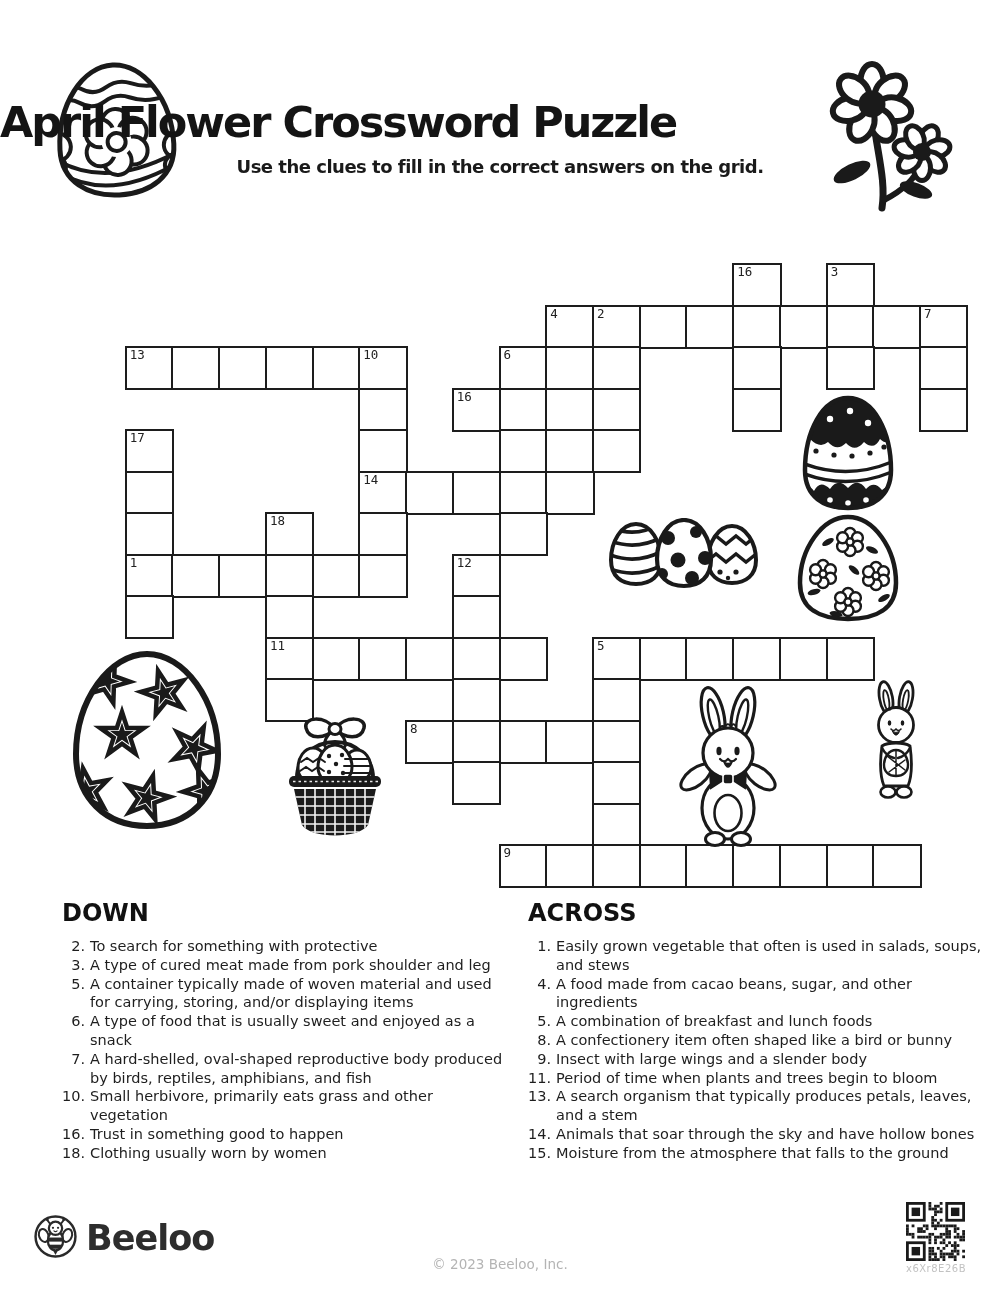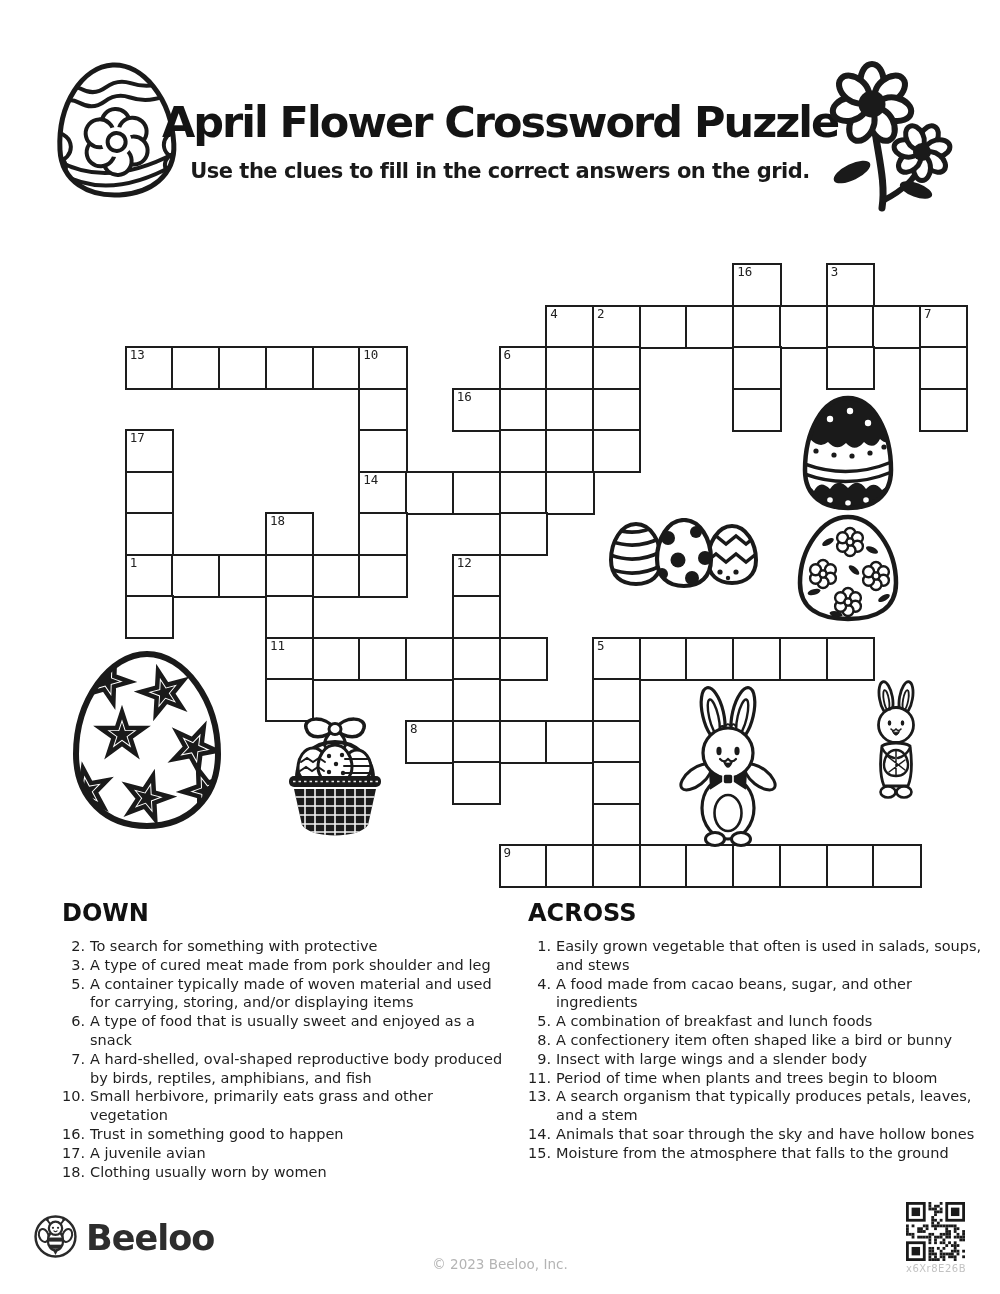--- a/index.html
+++ b/index.html
@@ -1,23 +1,23 @@
 <!DOCTYPE html>
 <html><head>
 <meta charset="utf-8">
 <style>
   html,body { margin:0; padding:0; background:#fff; }
   .page { position:relative; width:1000px; height:1294px; background:#fff; overflow:hidden;
           font-family:"DejaVu Sans", sans-serif; color:#1a1a1a; }
 
   
-  .title { position:absolute; left:0; right:0; top:68px; text-align:center;
+  .title { position:absolute; left:0; right:0; top:68px; text-align:left;
            font-size:43px; font-weight:bold; letter-spacing:-2px; color:#141414; }
   .subtitle { position:absolute; left:0; right:0; top:138px; text-align:center;
-              font-size:21px; font-weight:bold; letter-spacing:-0.5px; color:#1a1a1a; }
+              font-size:18px; font-weight:bold; letter-spacing:-0.5px; color:#1a1a1a; }
 
   
   .deco { position:absolute; }
   #headerEgg   { left:48px;  top:60px;  width:136px; height:140px; }
   #headerFlowers { left:824px; top:52px; width:130px; height:160px; }
   #eggDots     { left:800px; top:393px; width:96px;  height:120px; }
   #threeEggs   { left:606px; top:518px; width:156px; height:72px; }
   #eggFlowers  { left:792px; top:512px; width:112px; height:112px; }
   #eggStars    { left:62px;  top:648px; width:170px; height:184px; }
   #basket      { left:283px; top:712px; width:104px; height:128px; }
@@ -538,24 +538,20 @@
           <span class="cnum">7.</span>
           <span class="ctext">A hard-shelled, oval-shaped reproductive body produced by birds, reptiles, amphibians, and fish</span>
         </li>
         <li>
           <span class="cnum">10.</span>
           <span class="ctext">Small herbivore, primarily eats grass and other vegetation</span>
         </li>
         <li>
           <span class="cnum">16.</span>
           <span class="ctext">Trust in something good to happen</span>
-        </li>
-        <li>
-          <span class="cnum">17.</span>
-          <span class="ctext">A juvenile avian</span>
         </li>
         <li>
           <span class="cnum">18.</span>
           <span class="ctext">Clothing usually worn by women</span>
         </li>
       </ul>
   </section>
 
   <section id="acrossClues" class="clues">
     <h2>ACROSS</h2>

